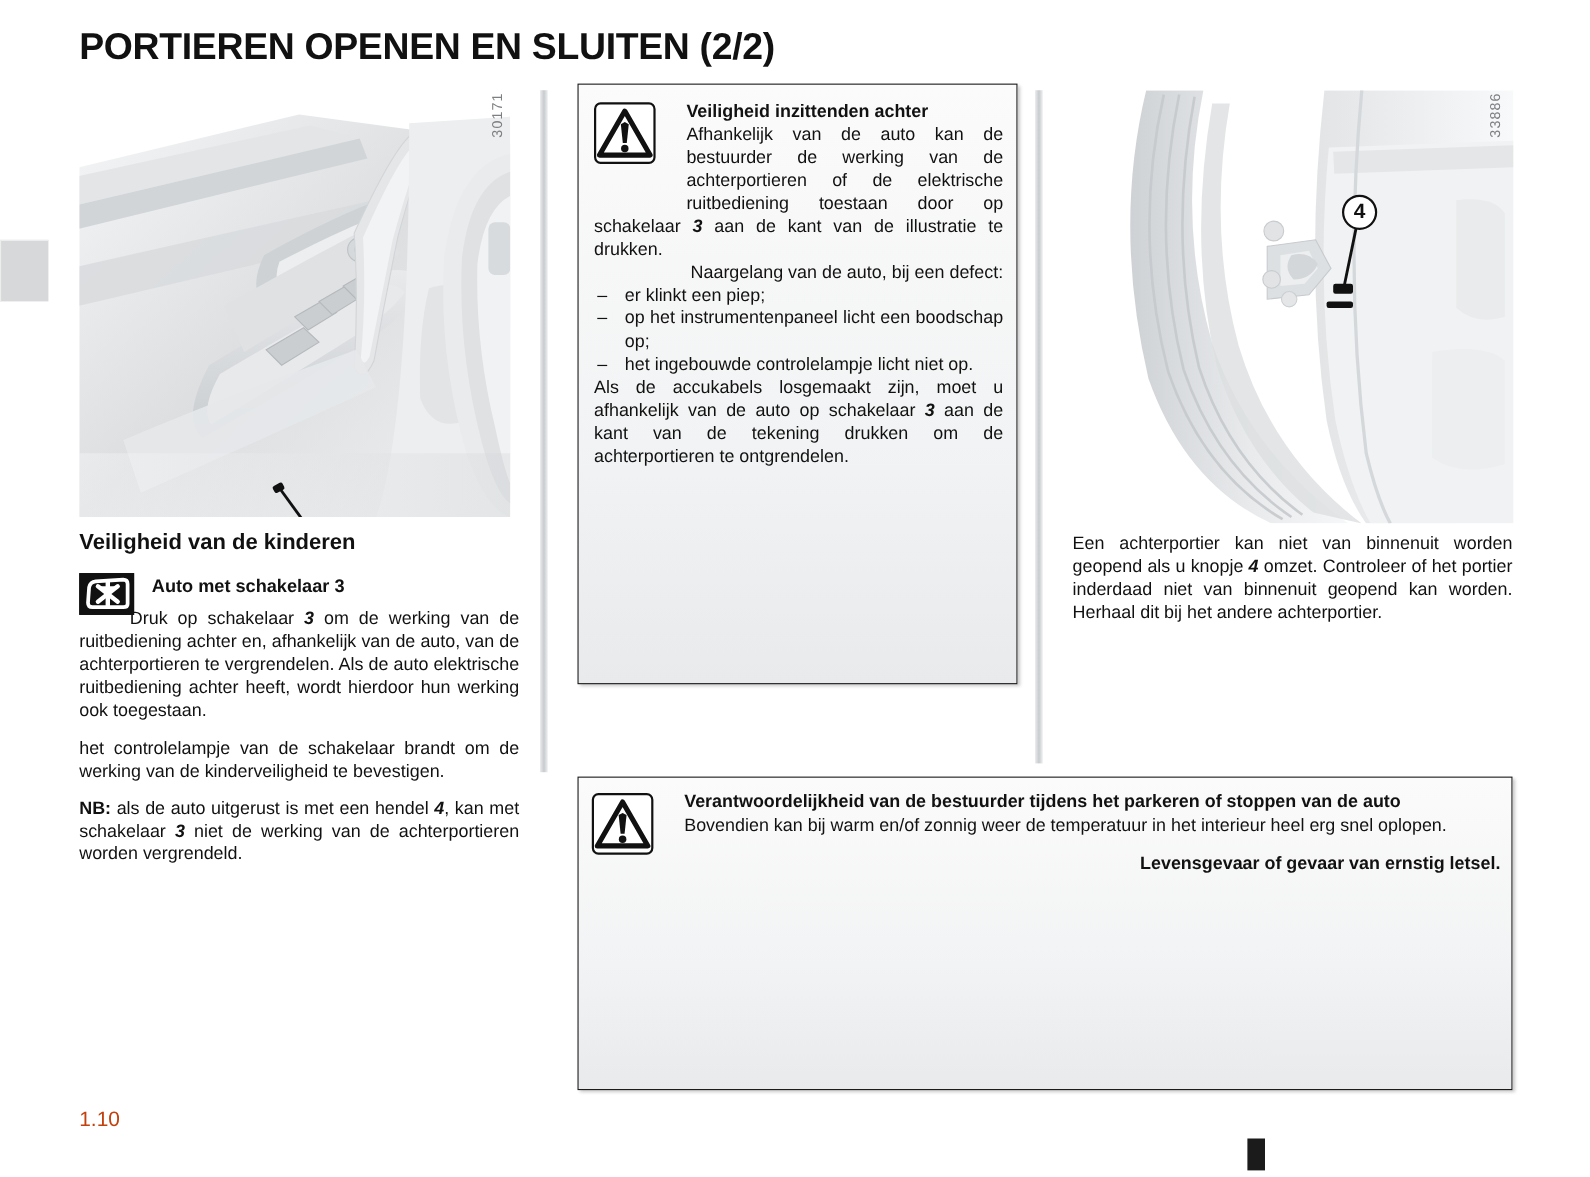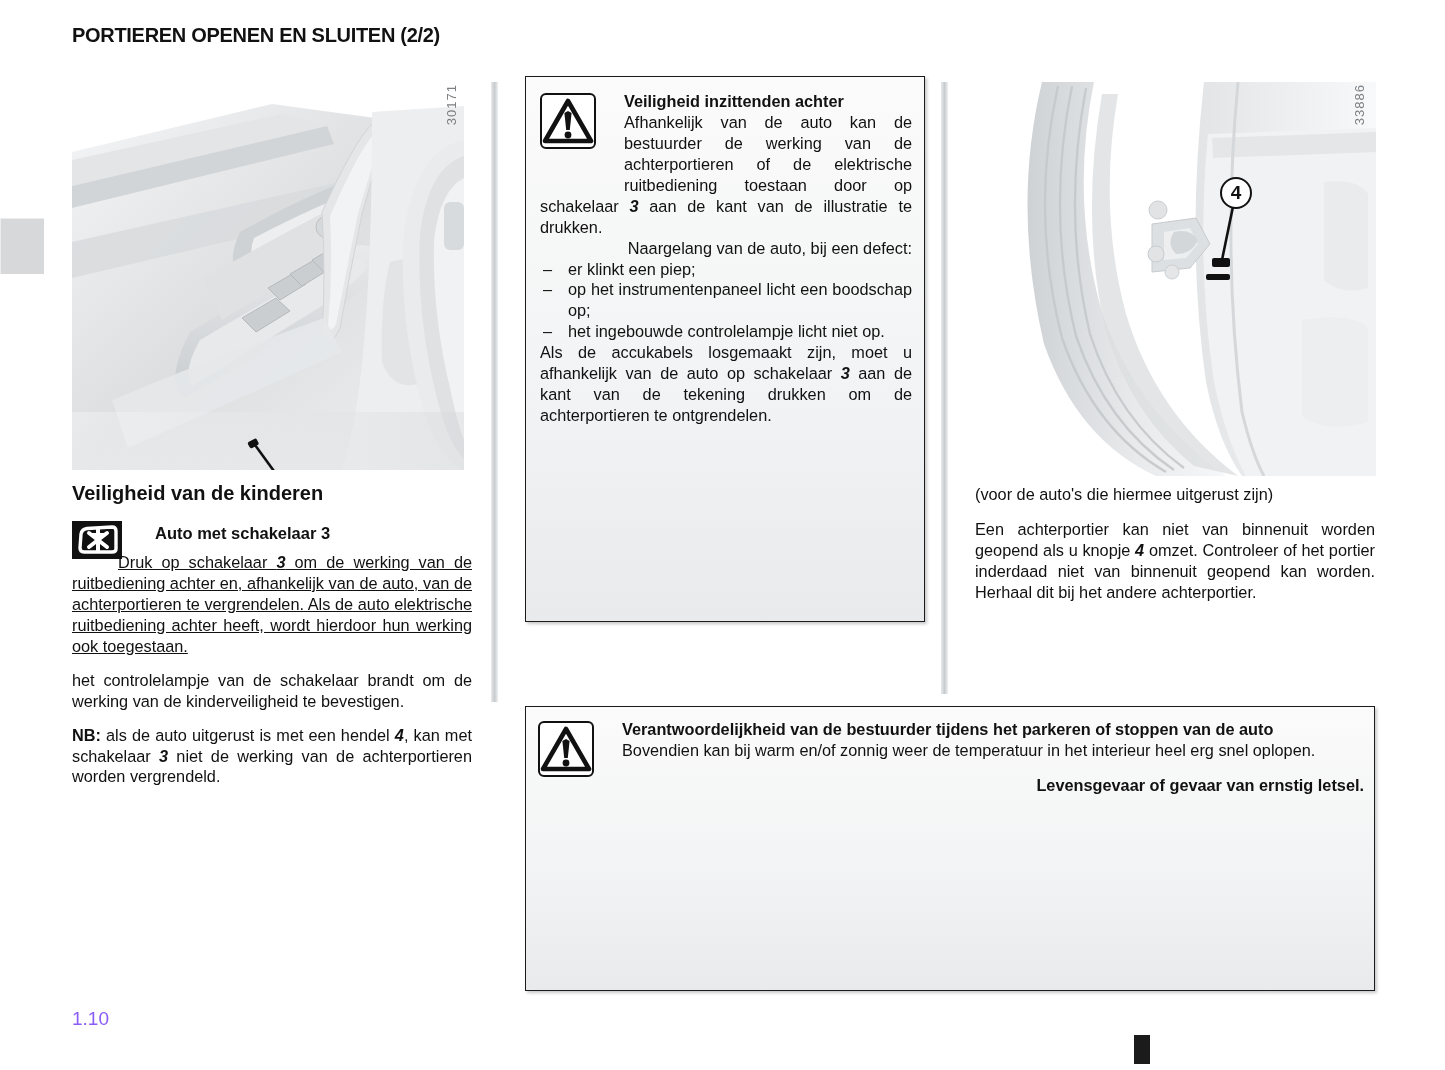--- a/index.html
+++ b/index.html
@@ -16,21 +16,21 @@
   
   .edge-tab{
     position:absolute;left:0;top:218px;width:44px;height:56px;
     background:#d6d8da;
     box-shadow:1px 1px 0 #ededed inset;
   }
 
   
   .page-title{
     position:absolute;left:72px;top:24px;
-    font-size:20px;font-weight:bold;letter-spacing:-0.3px;
+    font-size:34px;font-weight:bold;letter-spacing:-0.3px;
     white-space:nowrap;
   }
 
   
   .divider{position:absolute;width:7px;background:linear-gradient(90deg,#e9eaec,#c8cbce,#eef0f1);}
   .div-a{left:491px;top:82px;height:620px;}
   .div-b{left:941px;top:82px;height:612px;}
 
   
   .photo{position:absolute;overflow:hidden;background:#fff;}
@@ -56,21 +56,21 @@
   .col{position:absolute;box-sizing:border-box;}
   h2.head{
     font-size:20px;font-weight:bold;margin:0 0 6px 0;line-height:1.18;
   }
   p.body{
     font-size:16.3px;line-height:1.285;margin:0 0 13px 0;
     text-align:justify;
   }
   p.body.last{margin-bottom:0;}
   .sub-head{font-size:16.5px;font-weight:bold;margin:0 0 2px 0;line-height:1.2;}
-  .indent{text-indent:46px;text-decoration:underline;}
+  .indent{text-indent:46px;}
   b.num{font-weight:bold;font-style:italic;}
 
   
   .child-icon{
     position:absolute;left:72px;top:521px;width:50px;height:38px;
     background:#111;display:block;
   }
 
   
   .warn-box{
@@ -87,21 +87,21 @@
   .wb-text{font-size:16.3px;line-height:1.285;text-align:justify;}
   .wb-list{list-style:none;margin:0;padding:0;}
   .wb-list li{
     font-size:16.3px;line-height:1.285;
     padding-left:28px;position:relative;text-align:justify;
   }
   .wb-list li .dash{position:absolute;left:3px;top:0;}
 
   
   .page-num{
-    position:absolute;left:72px;top:1008px;font-size:19px;color:#8b5cf6;
+    position:absolute;left:72px;top:1008px;font-size:19px;color:#c2410c;
   }
   .bottom-marker{
     position:absolute;left:1134px;top:1035px;width:16px;height:29px;background:#1b1b1b;
   }
 </style>
 </head>
 <body>
 
 <div class="page">
 
@@ -242,21 +242,21 @@
       <path d="M9 13 Q10 8 15 7.5 L40 6 Q44 6 44 10 L44 28 Q44 31 40 31 L12 31 Q8 31 8 27 Z" fill="none" stroke="#fff" stroke-width="3.4" stroke-linejoin="round"></path>
       <g stroke="#fff" stroke-width="4" stroke-linecap="round">
         <line x1="17" y1="12" x2="35" y2="26"></line>
         <line x1="35" y1="12" x2="17" y2="26"></line>
         <line x1="26" y1="8" x2="26" y2="30"></line>
       </g>
       <path d="M26 19 l-9 -7 l18 0 z" fill="#fff"></path>
     </svg>
   </div>
 
-  <div class="col" style="left:155px;top:524px;width:318px;">
+  <div class="col" style="left:138px;top:524px;width:318px;">
     <p class="sub-head">Auto met schakelaar 3</p>
   </div>
 
   <div class="col" style="left:72px;top:552px;width:400px;">
     <p class="body indent">Druk op schakelaar <b class="num">3</b> om de werking van de ruitbediening achter en, afhankelijk van de auto, van de achterportieren te vergrendelen. Als de auto elektrische ruitbediening achter heeft, wordt hierdoor hun werking ook toegestaan.</p>
     <p class="body">het controlelampje van de schakelaar brandt om de werking van de kinderveiligheid te bevestigen.</p>
     <p class="body last"><b>NB:</b><span> als de auto uitgerust is met een hendel <b class="num">4</b>, kan met schakelaar <b class="num">3</b> niet de werking van de achterportieren worden vergrendeld.</span></p>
   </div>
 
   <div class="warn-box" style="left:525px;top:76px;width:400px;height:546px;">
@@ -276,21 +276,20 @@
       <ul class="wb-list">
         <li><span class="dash">–</span><span>er klinkt een piep;</span></li>
         <li><span class="dash">–</span><span>op het instrumentenpaneel licht een boodschap op;</span></li>
         <li><span class="dash">–</span><span>het ingebouwde controlelampje licht niet op.</span></li>
       </ul>
       <p class="wb-text">Als de accukabels losgemaakt zijn, moet u afhankelijk van de auto op schakelaar <b class="num">3</b> aan de kant van de tekening drukken om de achterportieren te ontgrendelen.</p>
     </div>
   </div>
 
   <div class="col" style="left:975px;top:484px;width:400px;">
-    <p class="body" style="margin-bottom:14px;">(voor de auto's die hiermee uitgerust zijn)</p>
     <p class="body last">Een achterportier kan niet van binnenuit worden geopend als u knopje <b class="num">4</b> omzet. Controleer of het portier inderdaad niet van binnenuit geopend kan worden. Herhaal dit bij het andere achterportier.</p>
   </div>
 
   <div class="warn-box" style="left:525px;top:706px;width:850px;height:285px;">
     <div class="warn-tri" style="left:12px;top:14px;">
       <svg width="52" height="52" viewBox="0 0 52 52">
         <path d="M26 6 L49 46 L3 46 Z" fill="none" stroke="#111" stroke-width="4.6" stroke-linejoin="round"></path>
         <path d="M26 16 L29.6 18 L27.8 35 L24.2 35 L22.4 18 Z" fill="#111"></path>
         <circle cx="26" cy="40" r="3.4" fill="#111"></circle>
       </svg>

